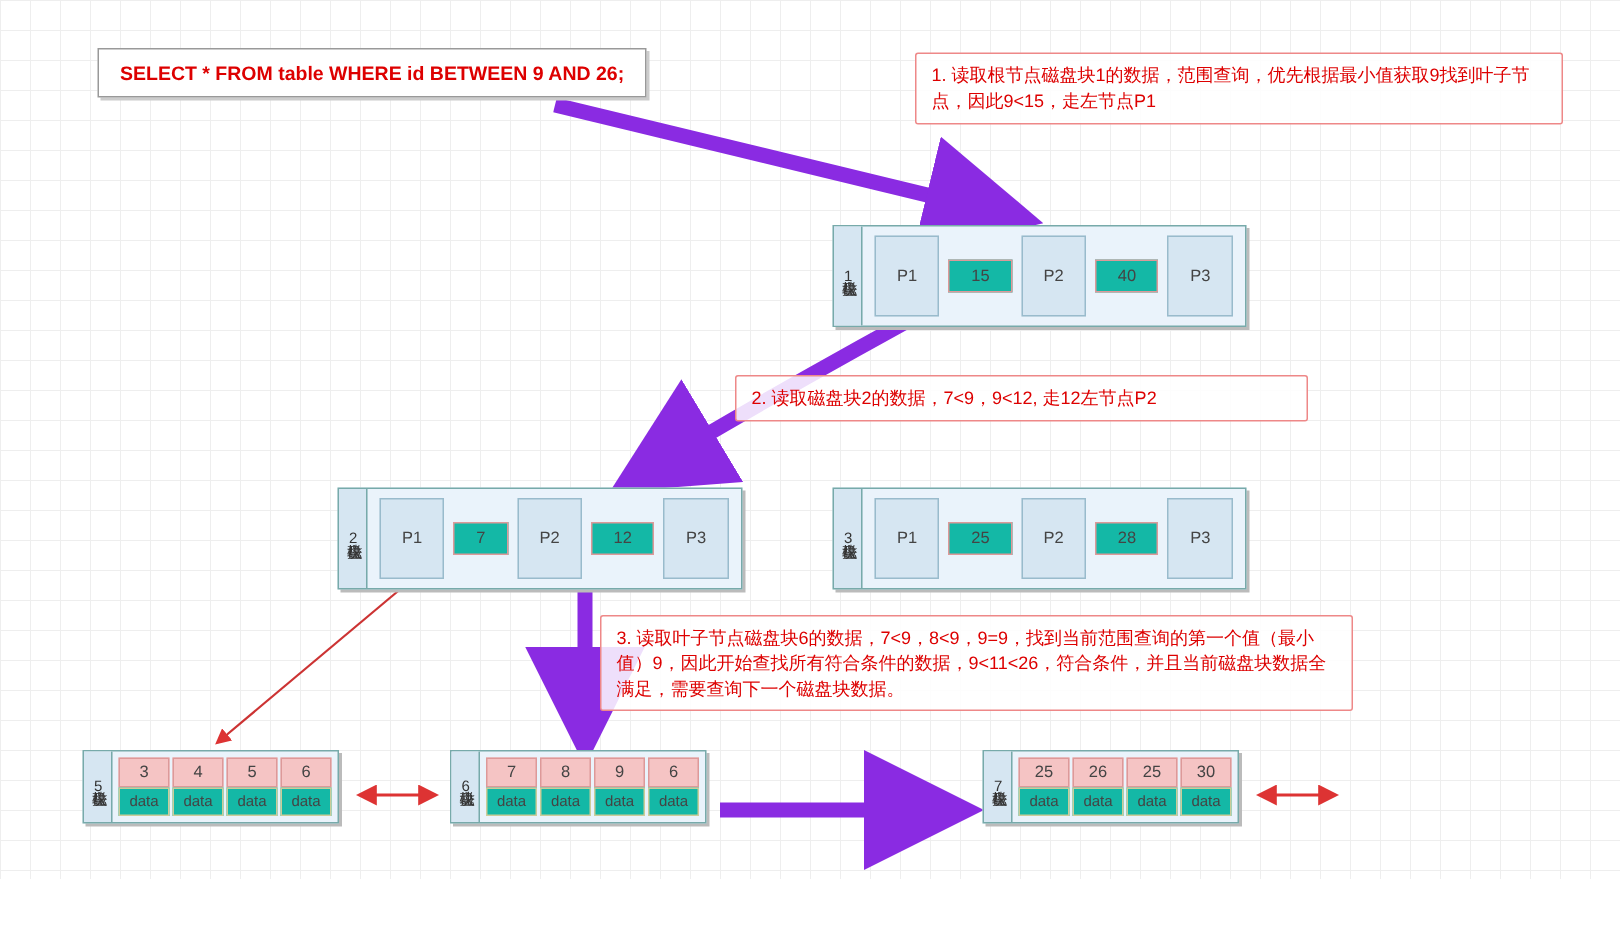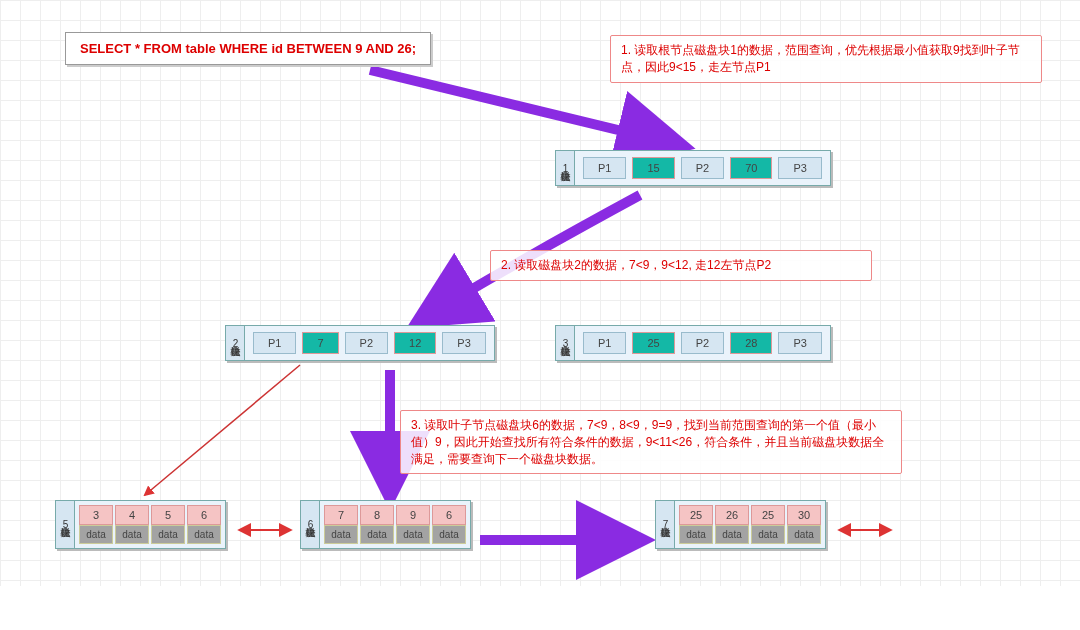--- a/index.html
+++ b/index.html
@@ -4,27 +4,27 @@
 <style>
 body{margin:0;font-family:Arial,sans-serif;font-size:11px;background:#fff}
 .canvas{position:relative;width:1080px;height:586px;
   background-image:linear-gradient(#eee 1px,transparent 1px),linear-gradient(90deg,#eee 1px,transparent 1px);
   background-size:20px 20px}
 .sql-box{position:absolute;border:1px solid #999;background:#fff;padding:8px 14px;box-shadow:2px 2px 0 #ccc;color:#d00;font-weight:bold;font-size:13px}
 .note{position:absolute;border:1px solid #e88;background:rgba(255,255,255,.85);padding:6px 10px;color:#d00;font-size:12px;line-height:1.4;border-radius:2px}
 .block{position:absolute;border:1px solid #7aa;background:#eaf3fb;box-shadow:2px 2px 0 #bbb;display:flex}
 .blklabel{writing-mode:vertical-rl;text-orientation:upright;background:#d6e6f2;border-right:1px solid #7aa;font-size:10px;padding:4px 2px;display:flex;align-items:center;justify-content:center;color:#333}
 .cells{display:flex;align-items:center;padding:6px 8px;gap:6px}
-.p{background:#d6e6f2;border:1px solid #9bc;padding:4px 14px;color:#444}
+.p{background:#d6e6f2;border:1px solid #9bc;padding:20px 14px;color:#444}
 .k{background:#14b8a6;border:1px solid #d99;padding:4px 14px;color:#444}
 .leaf{position:absolute;border:1px solid #7aa;background:#eaf3fb;box-shadow:2px 2px 0 #bbb;display:flex}
 .leafcells{display:flex;flex-direction:column;padding:4px 4px}
 .row{display:flex;gap:2px}
 .lk{background:#f5c4c4;border:1px solid #d99;width:32px;text-align:center;padding:3px 0;font-size:11px;color:#444}
-.ld{background:#a3a3a3;border:1px solid #cc9;width:32px;text-align:center;padding:3px 0;font-size:10px;color:#444}
+.ld{background:#14b8a6;border:1px solid #cc9;width:32px;text-align:center;padding:3px 0;font-size:10px;color:#444}
 svg{position:absolute;left:0;top:0;pointer-events:none}
 </style>
 </head>
 <body>
 
 <div class="canvas">
 
 <svg width="1080" height="630">
   <defs>
     <marker id="ap" viewBox="0 0 10 10" refX="8" refY="5" markerWidth="8" markerHeight="8" orient="auto">
@@ -51,21 +51,21 @@
 <div class="note" style="left:610px;top:35px;width:410px"><span>1. 读取根节点磁盘块1的数据，范围查询，优先根据最小值获取9找到叶子节点，因此9&lt;15，走左节点P1</span></div>
 <div class="note" style="left:490px;top:250px;width:360px"><span>2. 读取磁盘块2的数据，7&lt;9，9&lt;12, 走12左节点P2</span></div>
 <div class="note" style="left:400px;top:410px;width:480px"><span>3. 读取叶子节点磁盘块6的数据，7&lt;9，8&lt;9，9=9，找到当前范围查询的第一个值（最小值）9，因此开始查找所有符合条件的数据，9&lt;11&lt;26，符合条件，并且当前磁盘块数据全满足，需要查询下一个磁盘块数据。</span></div>
 
 <div class="block" style="left:555px;top:150px">
   <div class="blklabel">磁盘块1</div>
   <div class="cells">
     <div class="p">P1</div>
     <div class="k">15</div>
     <div class="p">P2</div>
-    <div class="k">70</div>
+    <div class="k">40</div>
     <div class="p">P3</div>
   </div>
 </div>
 
 <div class="block" style="left:225px;top:325px">
   <div class="blklabel">磁盘块2</div>
   <div class="cells">
     <div class="p">P1</div>
     <div class="k">7</div>
     <div class="p">P2</div>

